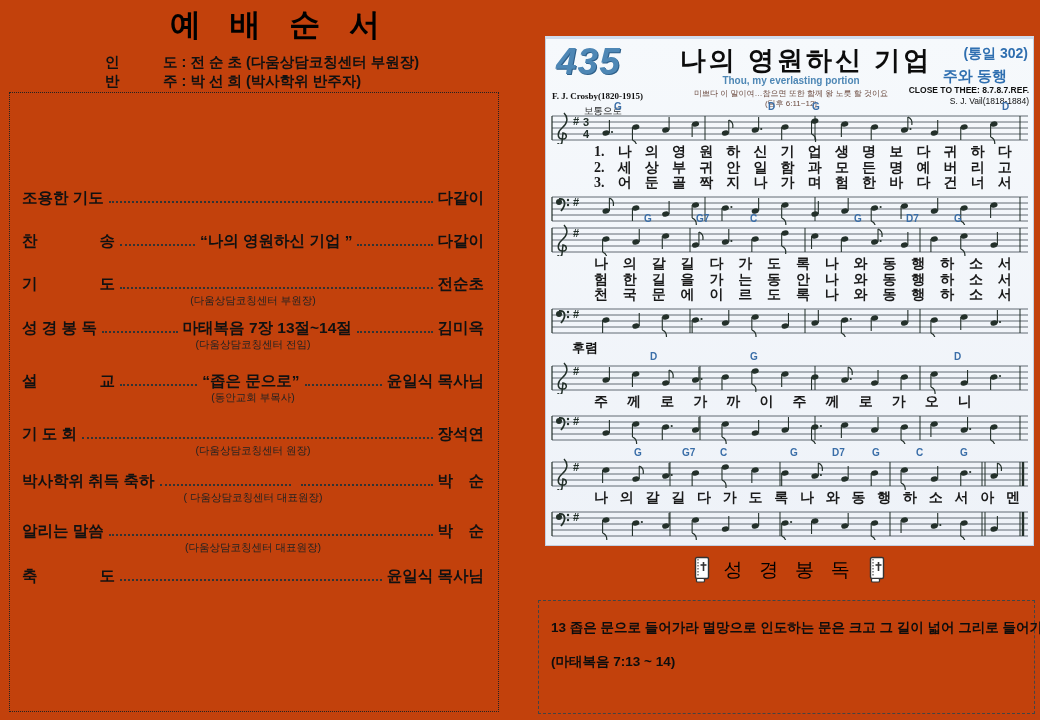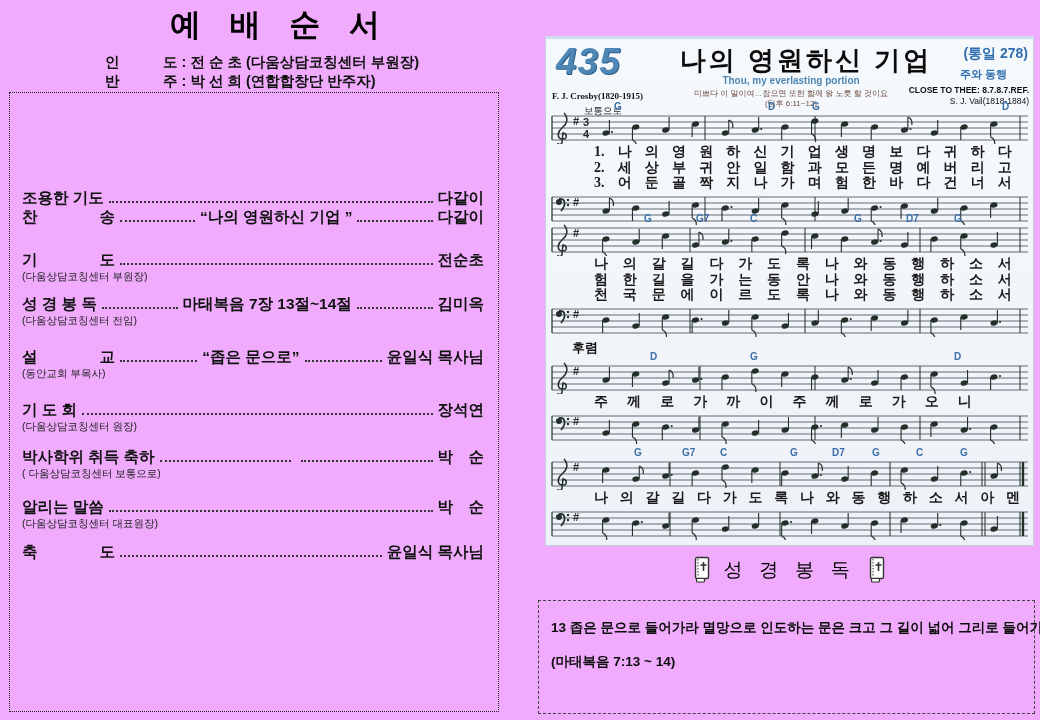--- a/index.html
+++ b/index.html
@@ -1,55 +1,55 @@
 <!DOCTYPE html>
 <html><head>
 <meta charset="utf-8">
 <style>
   html,body{margin:0;padding:0;background:#ffffff;}
-  .page{position:relative;width:1040px;height:720px;background:#f0abfc;overflow:hidden;
+  .page{position:relative;width:1040px;height:720px;background:#c2410c;overflow:hidden;
         font-family:"Liberation Sans","DejaVu Sans",sans-serif;color:#111;}
 
   
   .main-title{position:absolute;left:60px;top:4px;width:440px;text-align:center;
               font-size:31px;font-weight:bold;letter-spacing:10px;color:#000;}
   .leaders{position:absolute;left:105px;top:53px;font-size:14.5px;font-weight:bold;line-height:19px;}
   .leader-row{display:flex;}
   .leader-first{width:58px;white-space:pre;}
   .leader-rest{white-space:pre;}
 
   .order-box{position:absolute;left:9px;top:92px;width:490px;height:620px;
              border:1.5px dotted #222;box-sizing:border-box;padding:95px 14px 0 12px;}
   .order-item{position:relative;}
   .order-row{display:flex;align-items:flex-end;font-weight:bold;font-size:15.5px;line-height:19px;}
   .order-label{white-space:pre;flex:none;}
   .order-mid{white-space:pre;flex:none;}
   .order-name{white-space:pre;flex:none;}
   .dot-leader{flex:1;border-bottom:2px dotted #333;height:0;margin:0 5px 4px 5px;min-width:12px;}
-  .order-sub{font-size:10.5px;font-weight:normal;color:#222;text-align:left;margin-top:1px;line-height:13px;}
+  .order-sub{font-size:10.5px;font-weight:normal;color:#222;text-align:center;margin-top:1px;line-height:13px;}
 
   
   .hymn-sheet{position:absolute;left:545px;top:36px;width:489px;height:510px;
               background:linear-gradient(#f6f9fc,#eef2f8);
               border:1px solid #c3d0e2;border-top:3px solid #cfdcee;box-sizing:border-box;}
   .hymn-number{position:absolute;left:10px;top:2px;font-size:37px;font-weight:bold;font-style:italic;
                color:#4e87b5;text-shadow:1px 1px 0 #2d5f8a;letter-spacing:1px;}
   .hymn-composer-left{position:absolute;left:6px;top:52px;font-size:9px;font-weight:bold;
                       font-family:"Liberation Serif","DejaVu Serif",serif;}
   .hymn-tempo{position:absolute;left:38px;top:66px;font-size:9.5px;color:#222;}
   .hymn-title{position:absolute;left:110px;top:4px;width:300px;text-align:center;
               font-size:26px;font-weight:bold;letter-spacing:3px;color:#0c0c0c;}
   .hymn-sub-en{position:absolute;left:95px;top:36px;width:300px;text-align:center;
                font-size:10px;font-weight:bold;color:#4e87b5;}
   .hymn-verse{position:absolute;left:60px;top:49px;width:370px;text-align:center;
               font-size:8px;color:#6d4c41;}
   .hymn-verse-ref{position:absolute;left:60px;top:59px;width:370px;text-align:center;
                   font-size:8px;color:#6d4c41;}
   .hymn-ref{position:absolute;right:5px;top:6px;font-size:14px;font-weight:bold;color:#2f6fb0;}
-  .hymn-theme{position:absolute;right:26px;top:28px;font-size:11px;font-weight:bold;color:#2f6fb0;}
+  .hymn-theme{position:absolute;right:26px;top:28px;font-size:15px;font-weight:bold;color:#2f6fb0;}
   .hymn-tune{position:absolute;right:4px;top:46px;font-size:8.5px;font-weight:bold;color:#111;}
   .hymn-composer-right{position:absolute;right:4px;top:57px;font-size:8.5px;color:#111;}
 
   .music-system{position:absolute;left:4px;width:480px;}
   .chord-row{position:relative;height:11px;}
   .chord-label{position:absolute;top:0;font-size:10px;font-weight:bold;color:#3a6ea8;line-height:11px;}
   .staff-svg{display:block;}
   .lyrics-line{display:flex;justify-content:space-between;align-items:baseline;
                padding-left:44px;font-family:"Liberation Serif","DejaVu Serif",serif;
                font-weight:bold;font-size:14px;line-height:15.5px;color:#1a1a1a;}
@@ -74,33 +74,33 @@
 
   <div class="main-title">예 배 순 서</div>
 
   <div class="leaders">
     <div class="leader-row">
       <span class="leader-first">인</span>
       <span class="leader-rest">도 : 전 순 초 (다움상담코칭센터 부원장)</span>
     </div>
     <div class="leader-row">
       <span class="leader-first">반</span>
-      <span class="leader-rest">주 : 박 선 희 (연합합창단 반주자)</span>
+      <span class="leader-rest">주 : 박 선 희 (박사학위 반주자)</span>
     </div>
   </div>
 
   <div class="order-box" id="order-box">
       <div class="order-item" style="margin-top: 0px;">
         <div class="order-row">
           <span class="order-label">조용한 기도</span>
           <span class="dot-leader"></span>
           <span class="order-name">다같이</span>
         </div>
       </div>
-      <div class="order-item" style="">
+      <div class="order-item" style="margin-top: 24px;">
         <div class="order-row">
           <span class="order-label">찬　　　　송</span>
           <span class="dot-leader"></span>
           <span class="order-mid">“나의 영원하신 기업 ”</span>
           <span class="dot-leader"></span>
           <span class="order-name">다같이</span>
         </div>
       </div>
       <div class="order-item" style="margin-top: 24px;">
         <div class="order-row">
@@ -138,21 +138,21 @@
         </div>
         <div class="order-sub">(다움상담코칭센터 원장)</div>
       </div>
       <div class="order-item" style="margin-top: 14px;">
         <div class="order-row">
           <span class="order-label">박사학위 취득 축하</span>
           <span class="dot-leader"></span>
           <span class="dot-leader"></span>
           <span class="order-name">박　순</span>
         </div>
-        <div class="order-sub">( 다움상담코칭센터 보통으로)</div>
+        <div class="order-sub">( 다움상담코칭센터 대표원장)</div>
       </div>
       <div class="order-item" style="margin-top: 17px;">
         <div class="order-row">
           <span class="order-label">알리는 말씀</span>
           <span class="dot-leader"></span>
           <span class="order-name">박　순</span>
         </div>
         <div class="order-sub">(다움상담코칭센터 대표원장)</div>
       </div>
       <div class="order-item" style="margin-top: 12px;">
@@ -165,21 +165,21 @@
     </div>
 
   <div class="hymn-sheet" id="hymn-sheet">
     <div class="hymn-number">435</div>
     <div class="hymn-composer-left">F. J. Crosby(1820-1915)</div>
     <div class="hymn-tempo">보통으로</div>
     <div class="hymn-title">나의 영원하신 기업</div>
     <div class="hymn-sub-en">Thou, my everlasting portion</div>
     <div class="hymn-verse">미쁘다 이 말이여…참으면 또한 함께 왕 노릇 할 것이요</div>
     <div class="hymn-verse-ref">(딤후 6:11~12)</div>
-    <div class="hymn-ref">(통일 278)</div>
+    <div class="hymn-ref">(통일 302)</div>
     <div class="hymn-theme">주와 동행</div>
     <div class="hymn-tune">CLOSE TO THEE: 8.7.8.7.REF.</div>
     <div class="hymn-composer-right">S. J. Vail(1818-1884)</div>
     <div class="refrain-label">후렴</div>
     <div id="hymn-systems">
         <div class="music-system" style="top: 62px;">
           <div class="chord-row">
             <span class="chord-label" style="left: 64px;">G</span>
             <span class="chord-label" style="left: 218px;">D</span>
             <span class="chord-label" style="left: 262px;">G</span>

